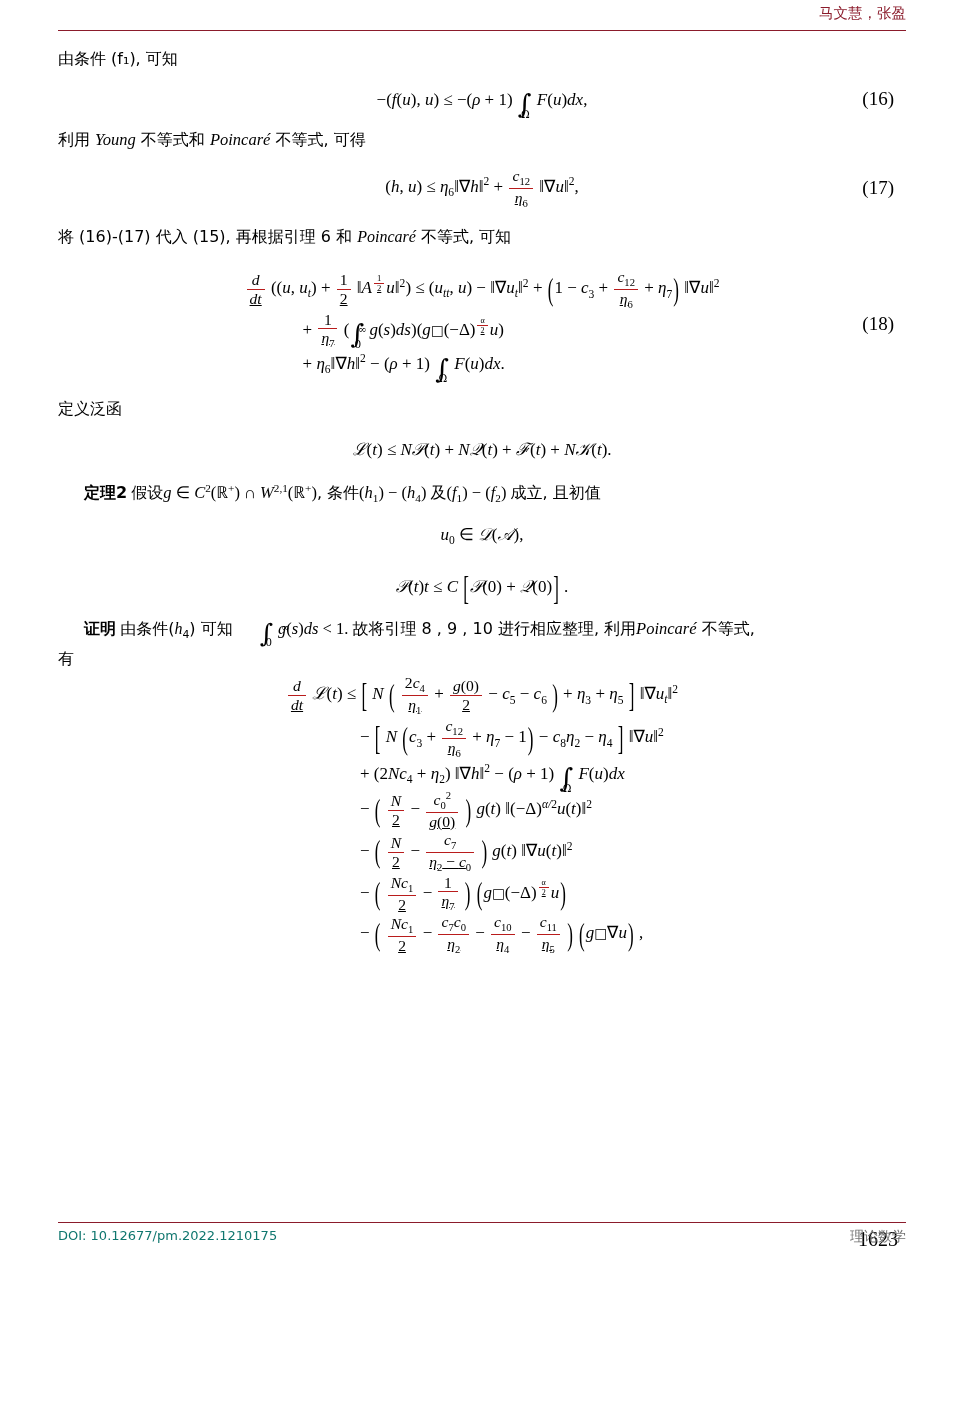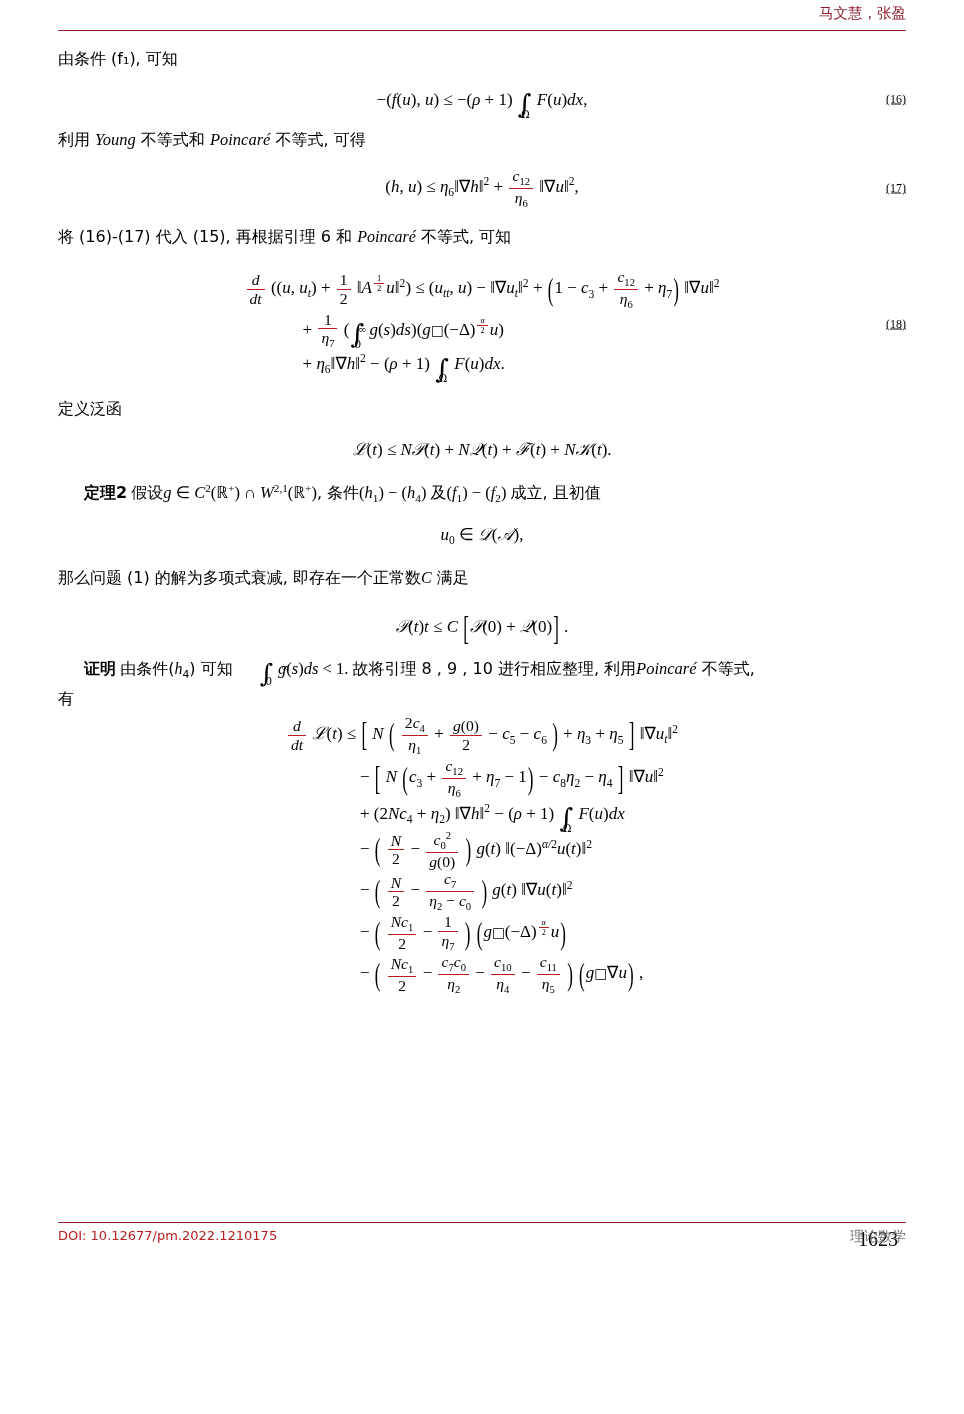--- a/index.html
+++ b/index.html
@@ -48,21 +48,21 @@
     position:absolute;
     left:0; right:0;
     top:-6px;
     height:1px;
     background:#8b1b2b;
   }
   .footer-left{
     position:absolute;
     left:0; top:0;
     font-size:13px;
-    color:#b91c1c;
+    color:#0f766e;
     font-family:"DejaVu Sans", sans-serif;
     text-align:center;
   }
   .footer-center{
     position:absolute;
     left:0; right:8px;
     top:0;
     text-align:right;
     font-size:20px;
     color:#000;
@@ -93,37 +93,36 @@
     width:100%;
     margin:14px 0 14px 0;
   }
   .eqbody{
     text-align:center;
     font-size:17px;
     line-height:1.6;
   }
   .eqnum{
     position:absolute;
-    right:0;
+    right:12px;
     top:50%;
     transform:translateY(-50%);
-    font-size:12px;
-    text-decoration:underline;
+    font-size:19px;
   }
   
   .frac{
     display:inline-block;
     vertical-align:middle;
     text-align:center;
     font-size:0.92em;
     line-height:1.12;
     margin:0 2px;
   }
   .frac .num{ display:block; padding:0 3px; border-bottom:1px solid #b91c1c; }
-  .frac .den{ display:block; padding:0 3px; }
+  .frac .den{ display:block; padding:0 3px;text-decoration:underline; }
   .int{
     display:inline-block;
     position:relative;
     font-size:1.55em;
     line-height:0.6;
     vertical-align:-0.32em;
     font-family:"DejaVu Serif", serif;
     margin:0 1px;
   }
   .int .lim-lo{
@@ -261,23 +260,20 @@
       <span class="thmhead">定理2</span>
       <span class="zh">假设</span><span><span class="mathit">g</span> ∈ <span class="mathit">C</span><sup>2</sup>(ℝ<sup>+</sup>) ∩ <span class="mathit">W</span><sup>2,1</sup>(ℝ<sup>+</sup>)<span class="zh">, 条件</span>(<span class="mathit">h</span><sub>1</sub>) − (<span class="mathit">h</span><sub>4</sub>) <span class="zh">及</span>(<span class="mathit">f</span><sub>1</sub>) − (<span class="mathit">f</span><sub>2</sub>) <span class="zh">成立, 且初值</span></span>
     </p>
 
     <div class="eqrow">
       <div class="eqbody">
         <span class="nowrap"><span class="mathit">u</span><sub>0</sub> ∈ <span class="scr">𝒟</span>(<span class="scr">𝒜</span>),</span>
       </div>
     </div>
 
-    <p class="para">
-      <span class="zh"><span>那么问题 (1) 的解为多项式衰减, 即存在一个正常数</span><span class="mathit">C</span><span> 满足</span></span>
-    </p>
 
     <div class="eqrow" style="margin-top:22px;">
       <div class="eqbody">
         <span class="nowrap">
           <span class="scr">𝒫</span>(<span class="mathit">t</span>)<span class="mathit">t</span> ≤ <span class="mathit">C</span>
           <span class="brack-big">[</span><span class="scr">𝒫</span>(0) + <span class="scr">𝒬</span>(0)<span class="brack-big">]</span> .
         </span>
       </div>
     </div>
 

